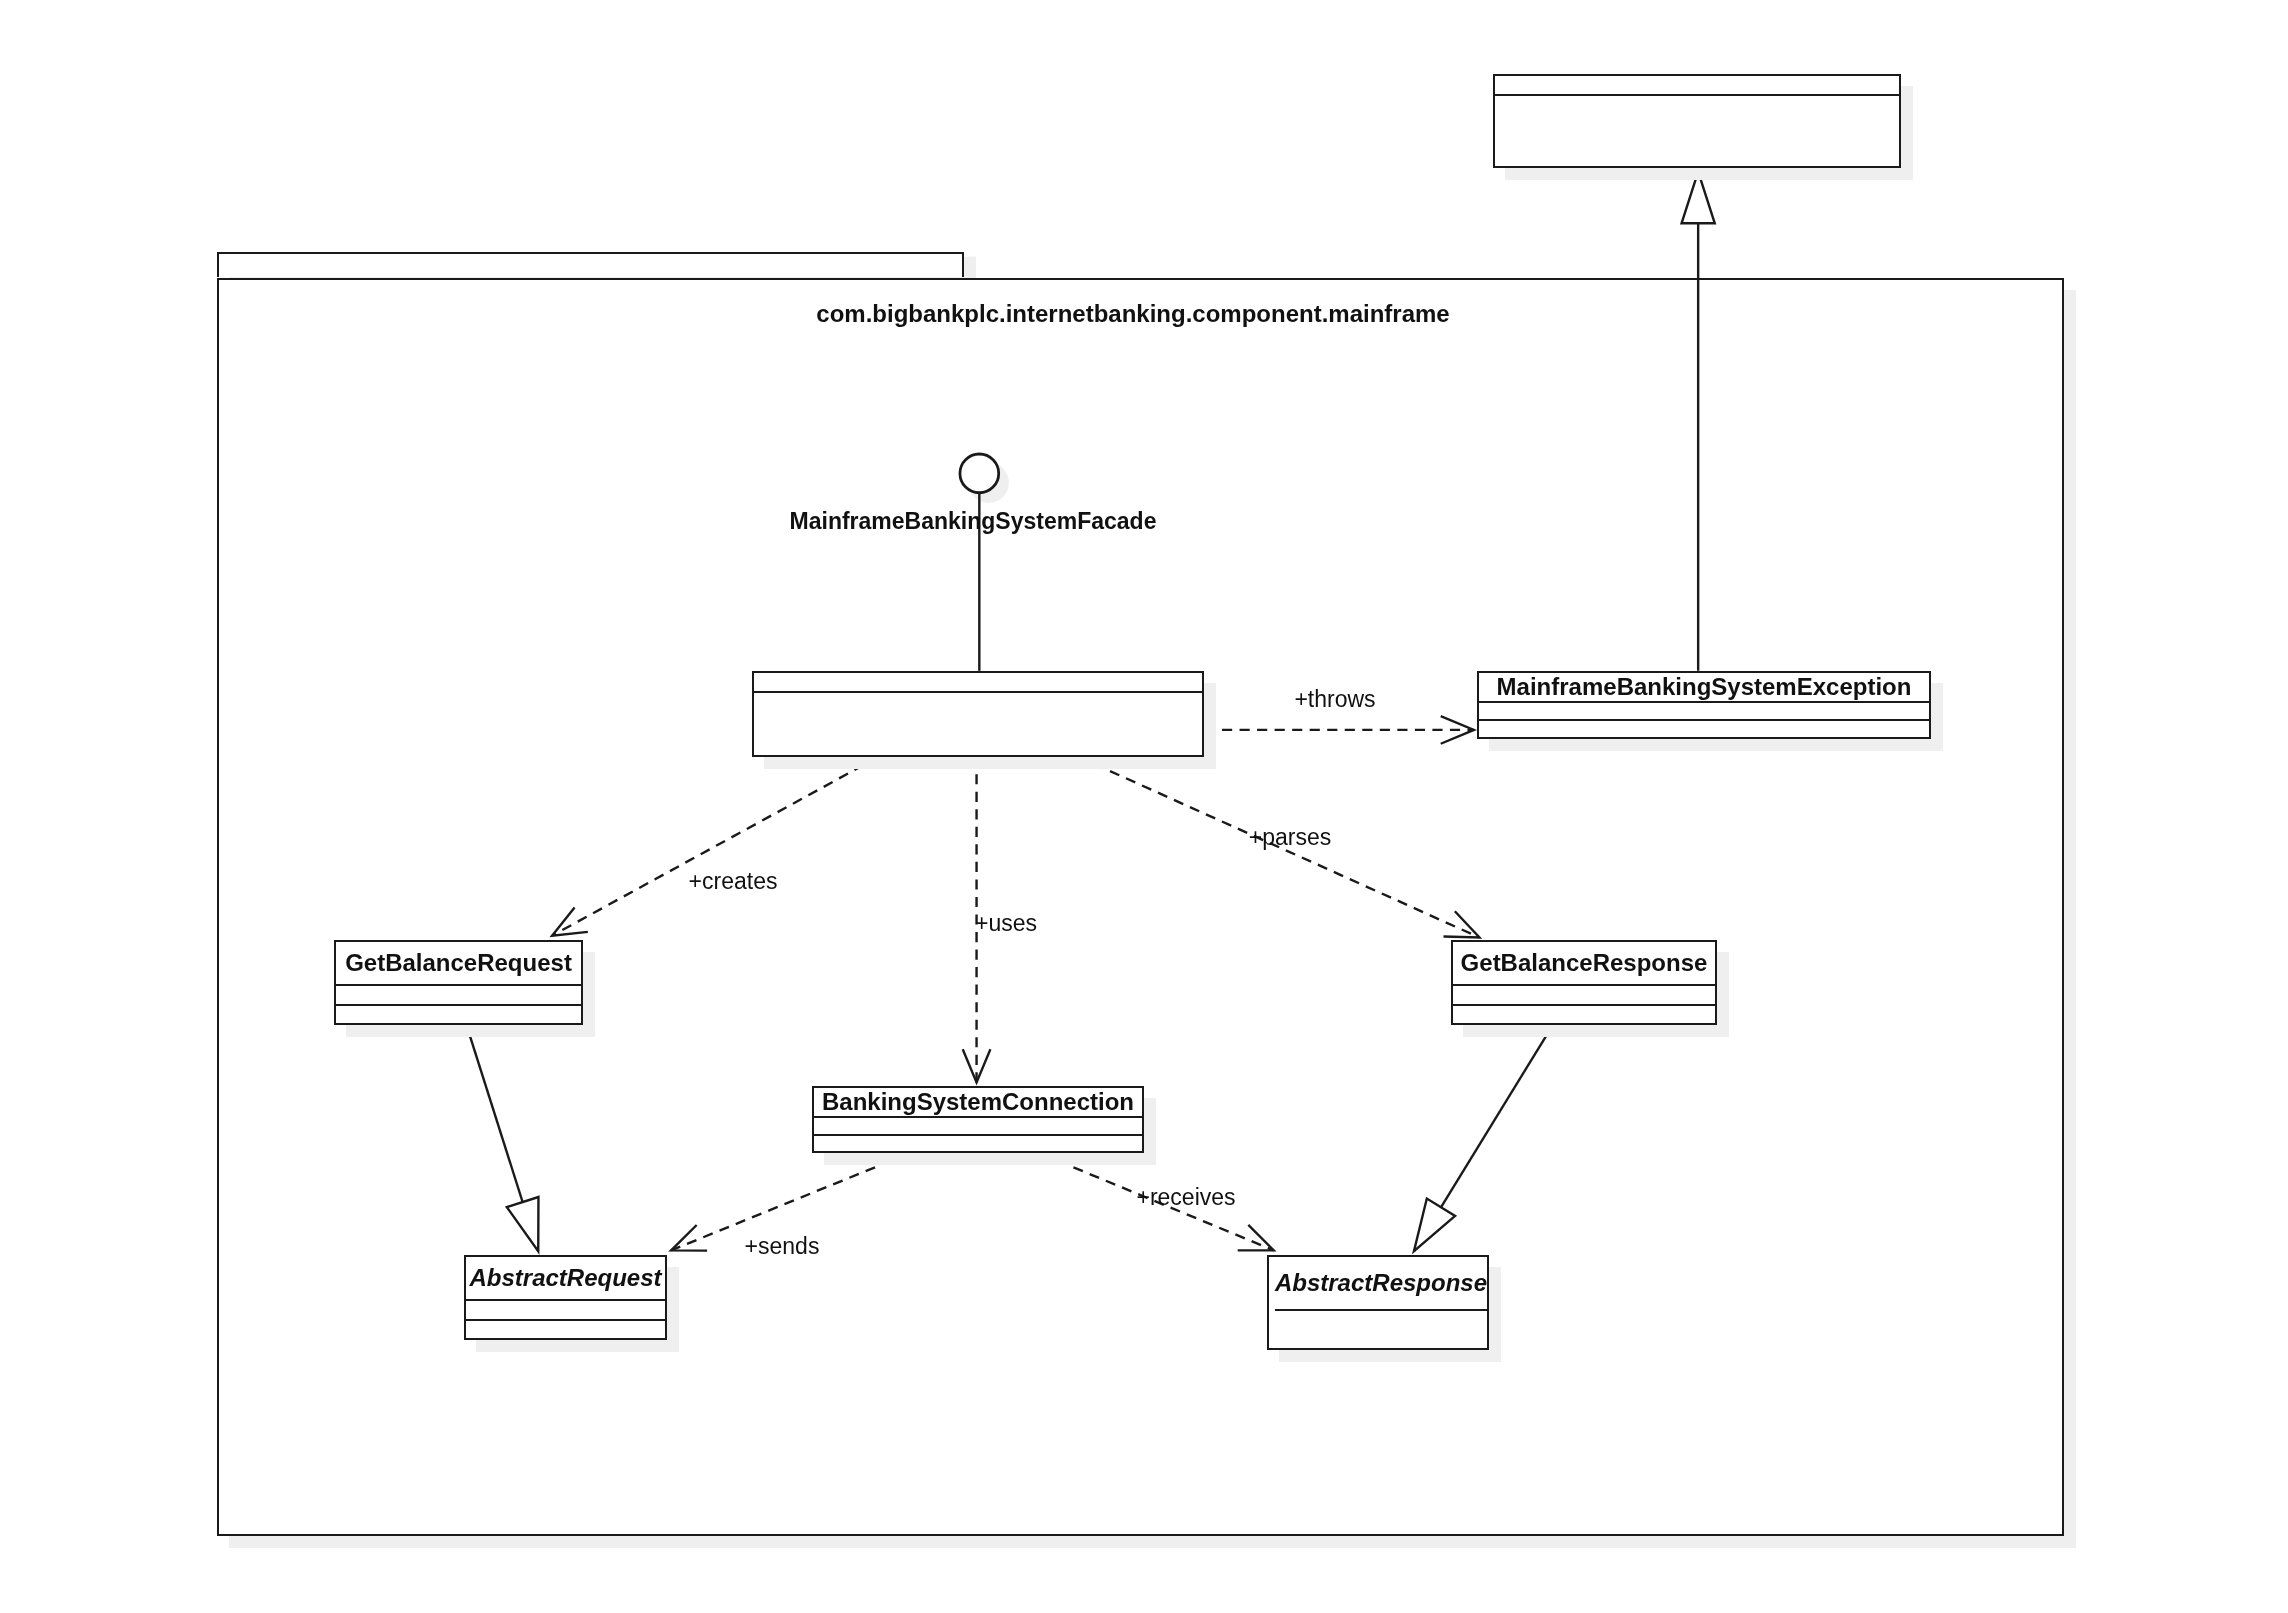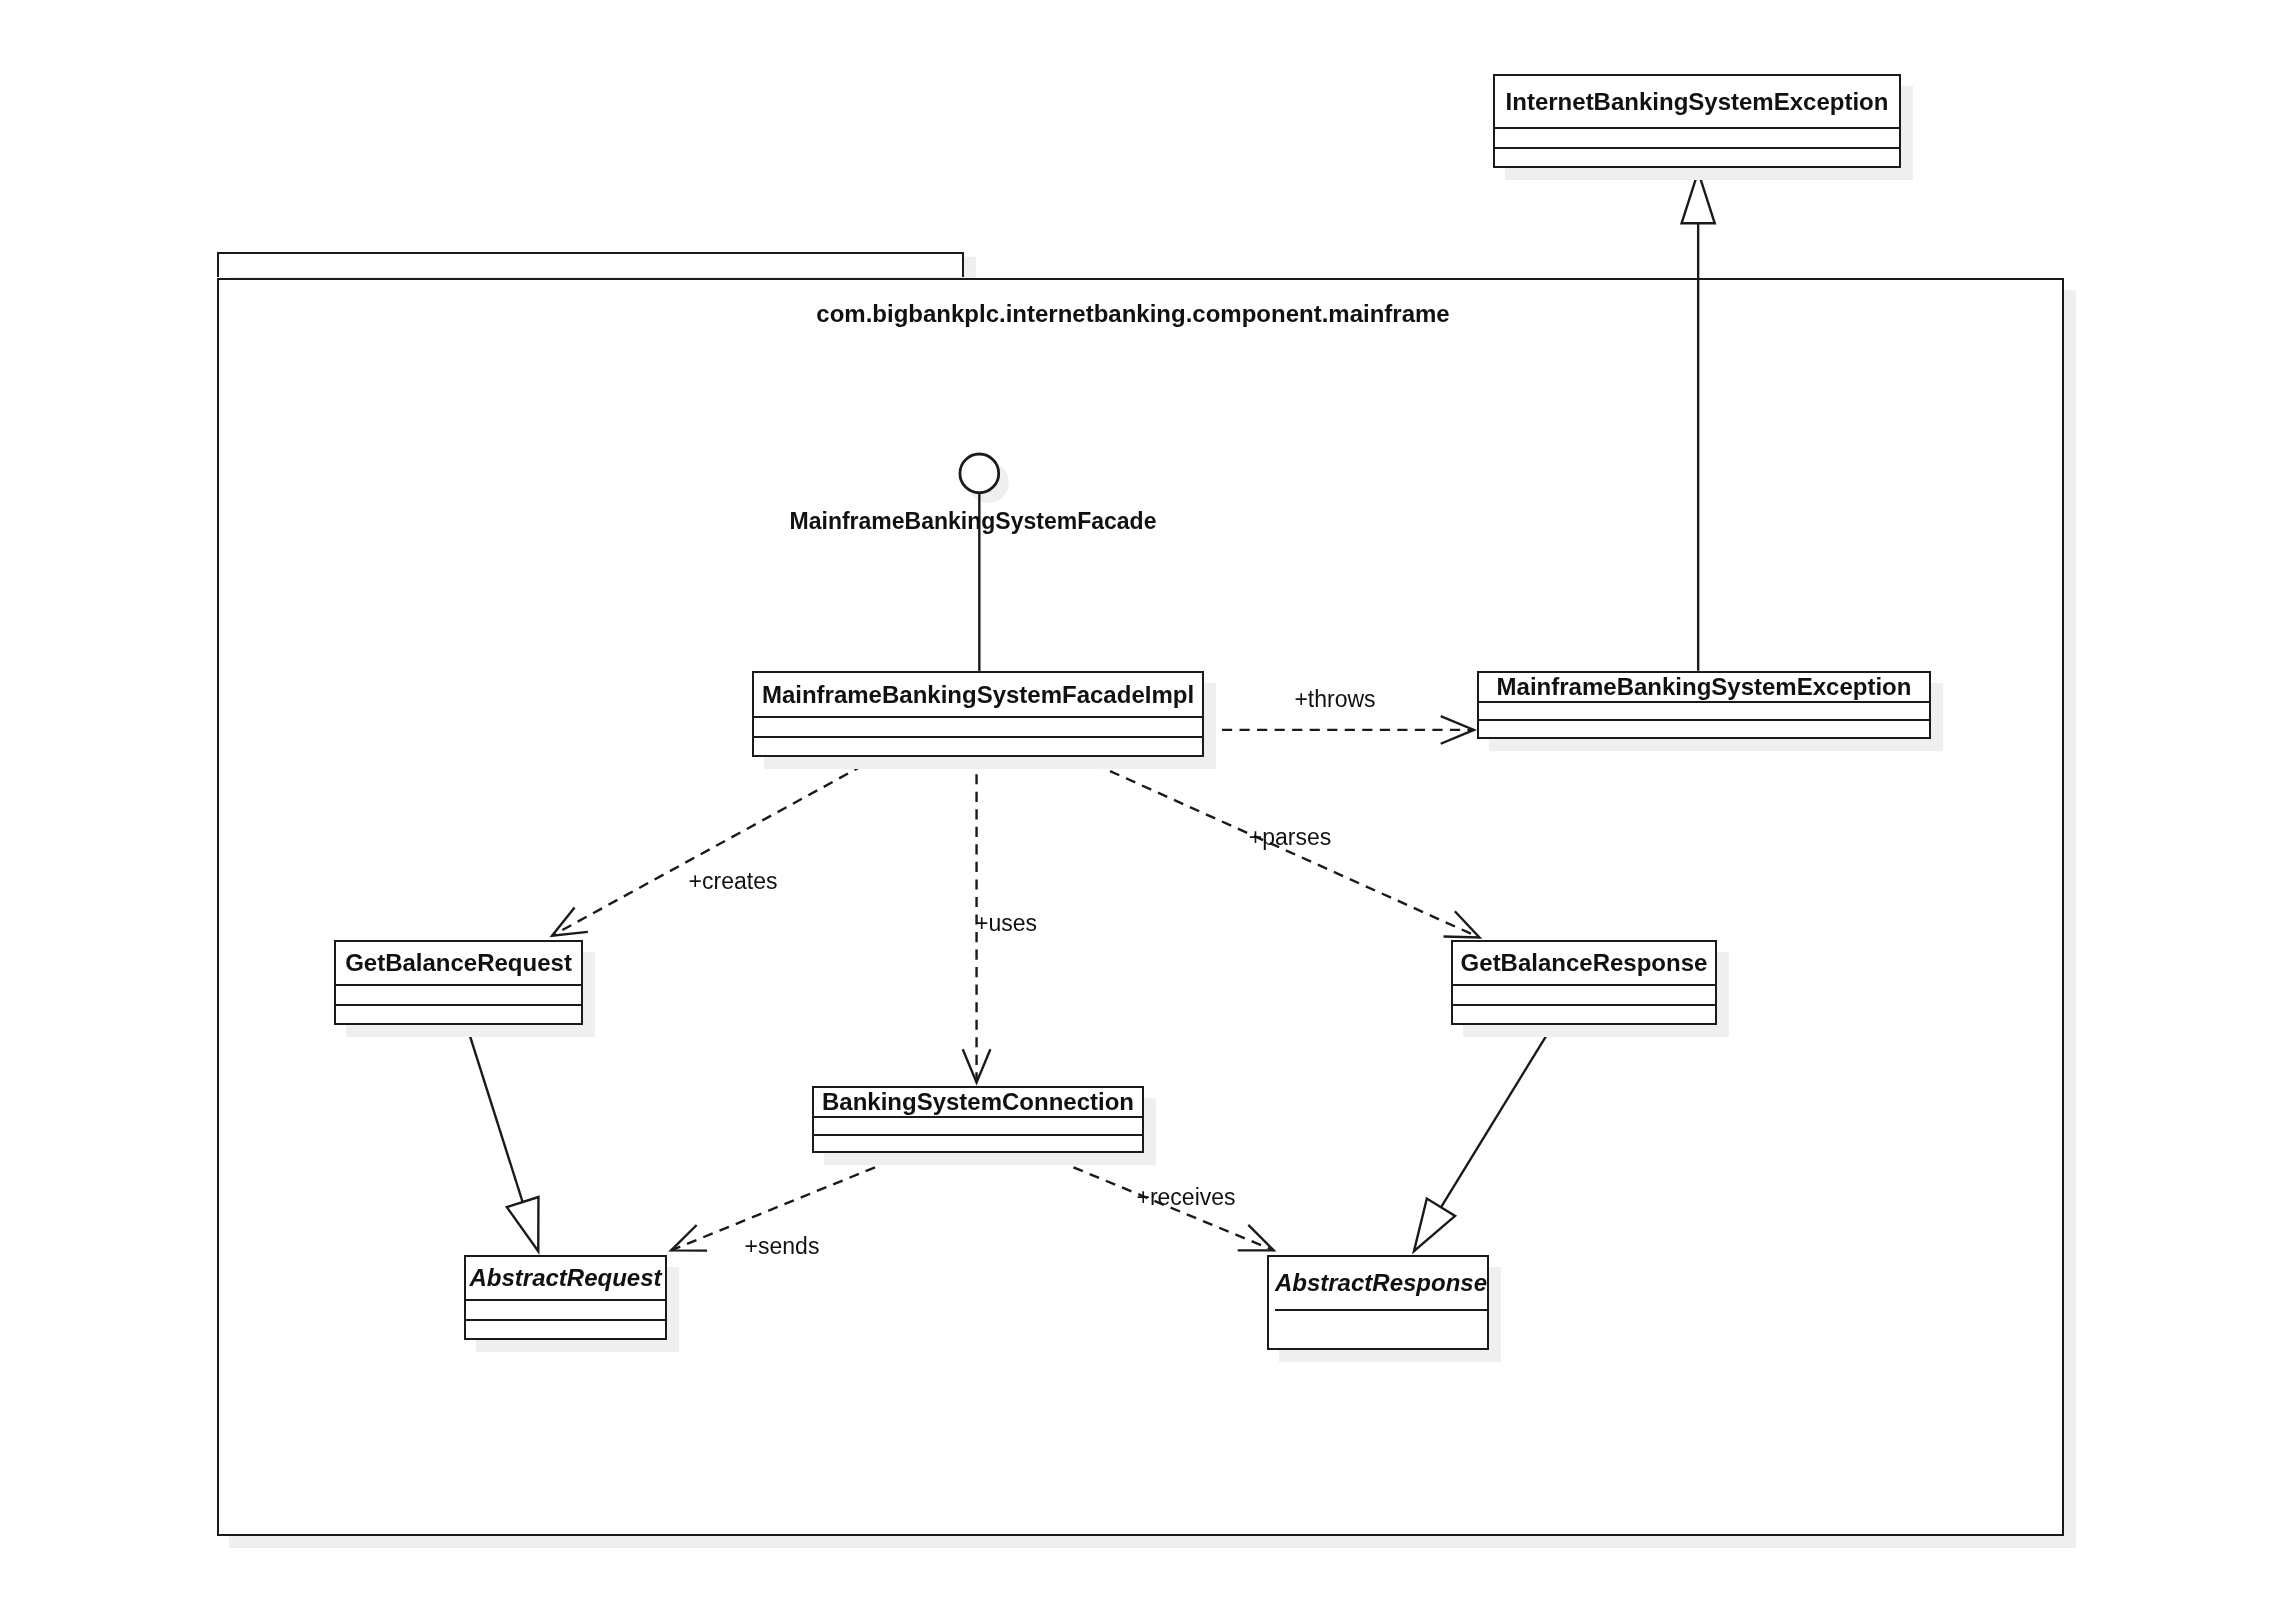--- a/index.html
+++ b/index.html
@@ -140,27 +140,25 @@
     <line x1="1683" y1="1110" x2="1532" y2="1356" stroke="#1a1a1a" stroke-width="2.6" marker-end="url(#hollowTri)"></line>
 
     <line x1="948" y1="1265" x2="727" y2="1355" stroke="#1a1a1a" stroke-width="2.6" stroke-dasharray="11 8" marker-end="url(#openArrow)"></line>
 
     <line x1="1163" y1="1265" x2="1380" y2="1355" stroke="#1a1a1a" stroke-width="2.6" stroke-dasharray="11 8" marker-end="url(#openArrow)"></line>
   </svg>
 
   <div class="iface-label" style="left:973px; top:521px;">MainframeBankingSystemFacade</div>
 
   <div class="uml-class" style="left:1493px; top:74px; width:408px; height:94px;">
-    <div class="title">InternetBankingSystemException</div>
     <div class="compartment"></div>
     <div class="compartment"></div>
   </div>
 
   <div class="uml-class" style="left:752px; top:671px; width:452px; height:86px;">
-    <div class="title">MainframeBankingSystemFacadeImpl</div>
     <div class="compartment"></div>
     <div class="compartment"></div>
   </div>
 
   <div class="uml-class" style="left:1477px; top:671px; width:454px; height:68px;">
     <div class="title">MainframeBankingSystemException</div>
     <div class="compartment"></div>
     <div class="compartment"></div>
   </div>
 

